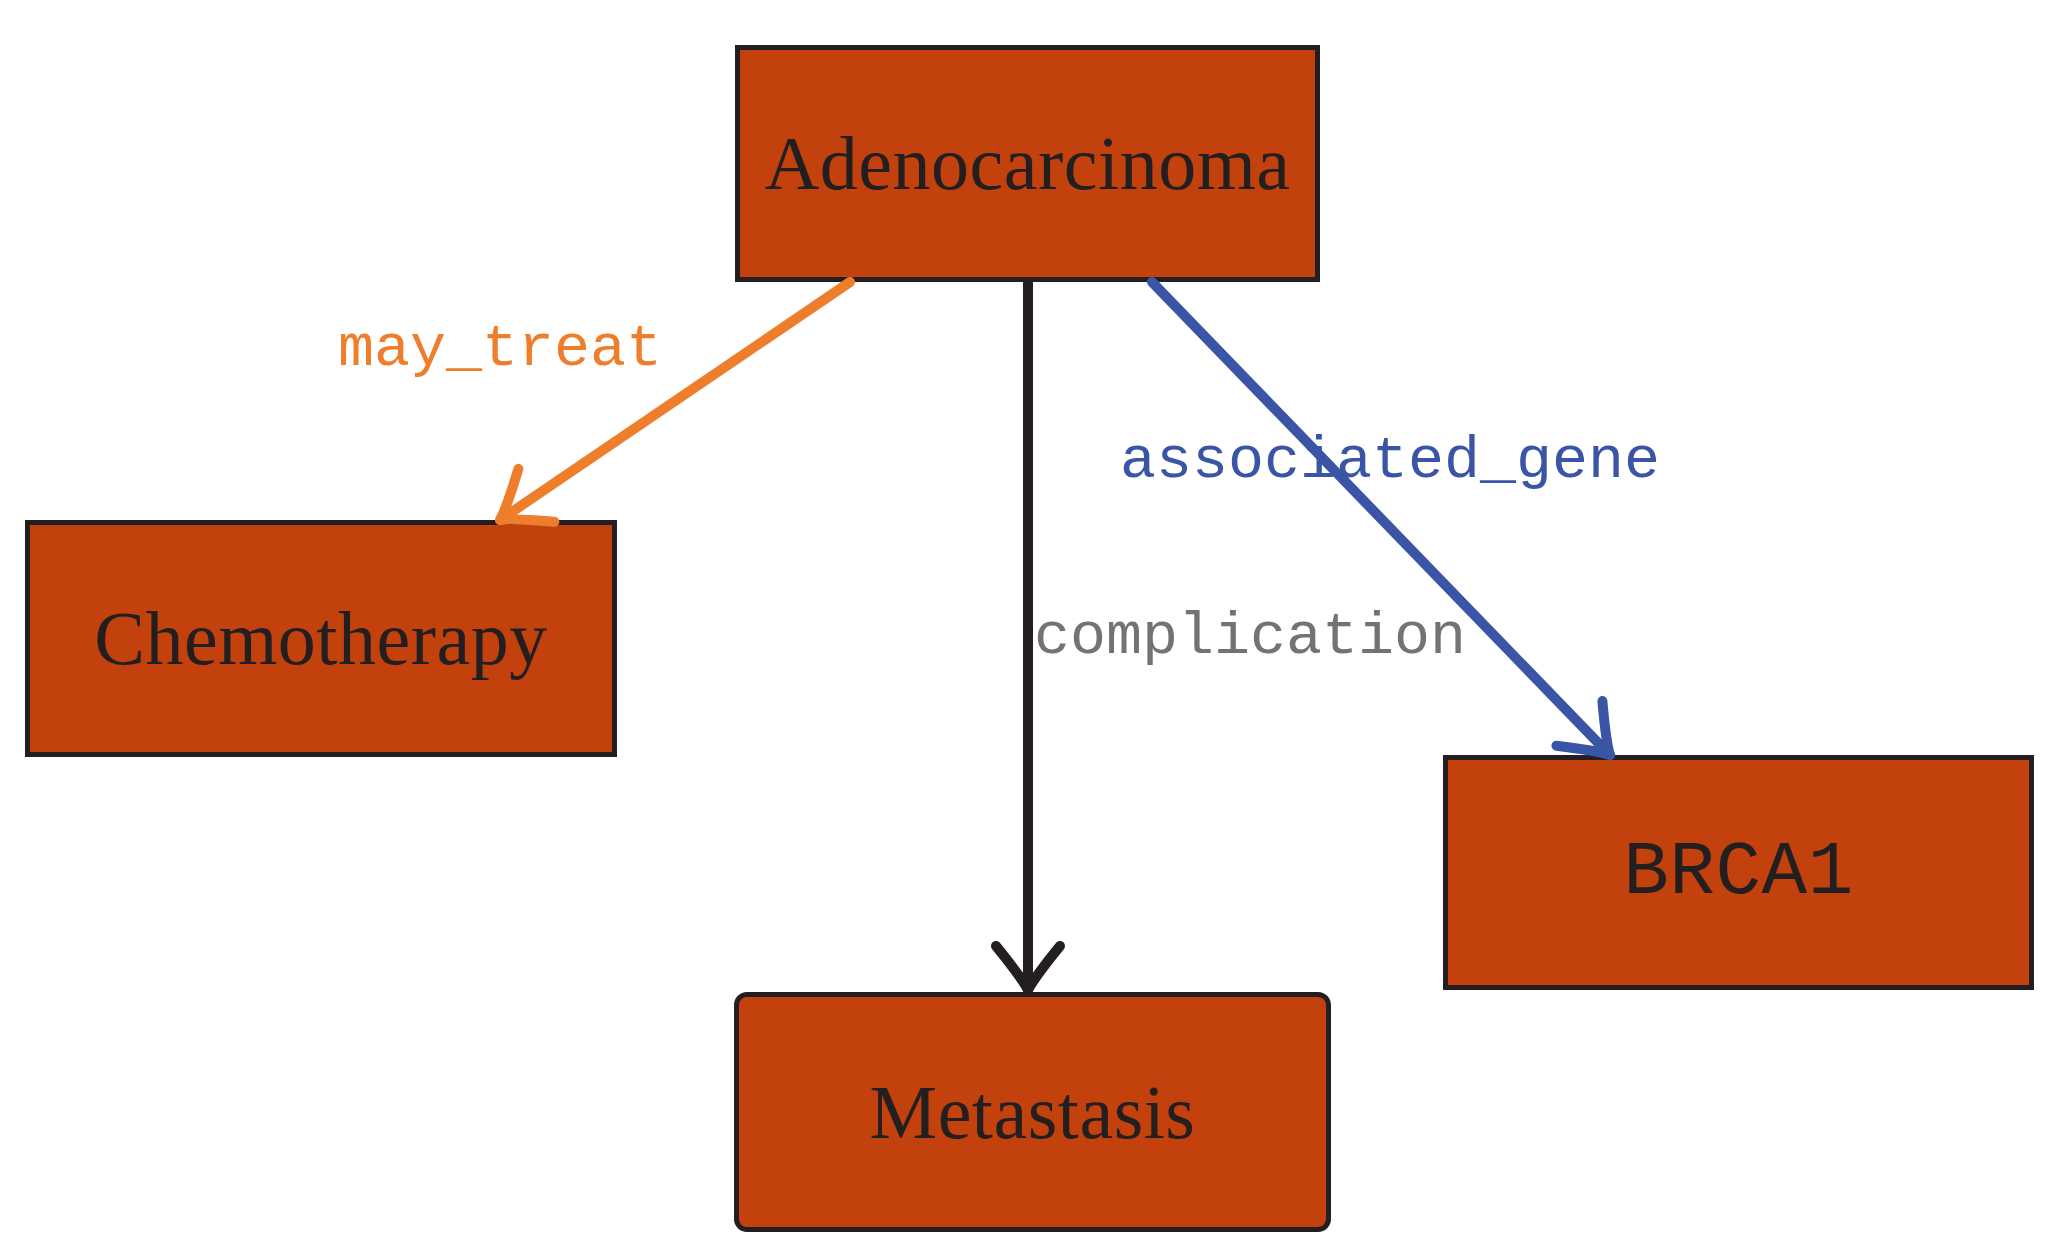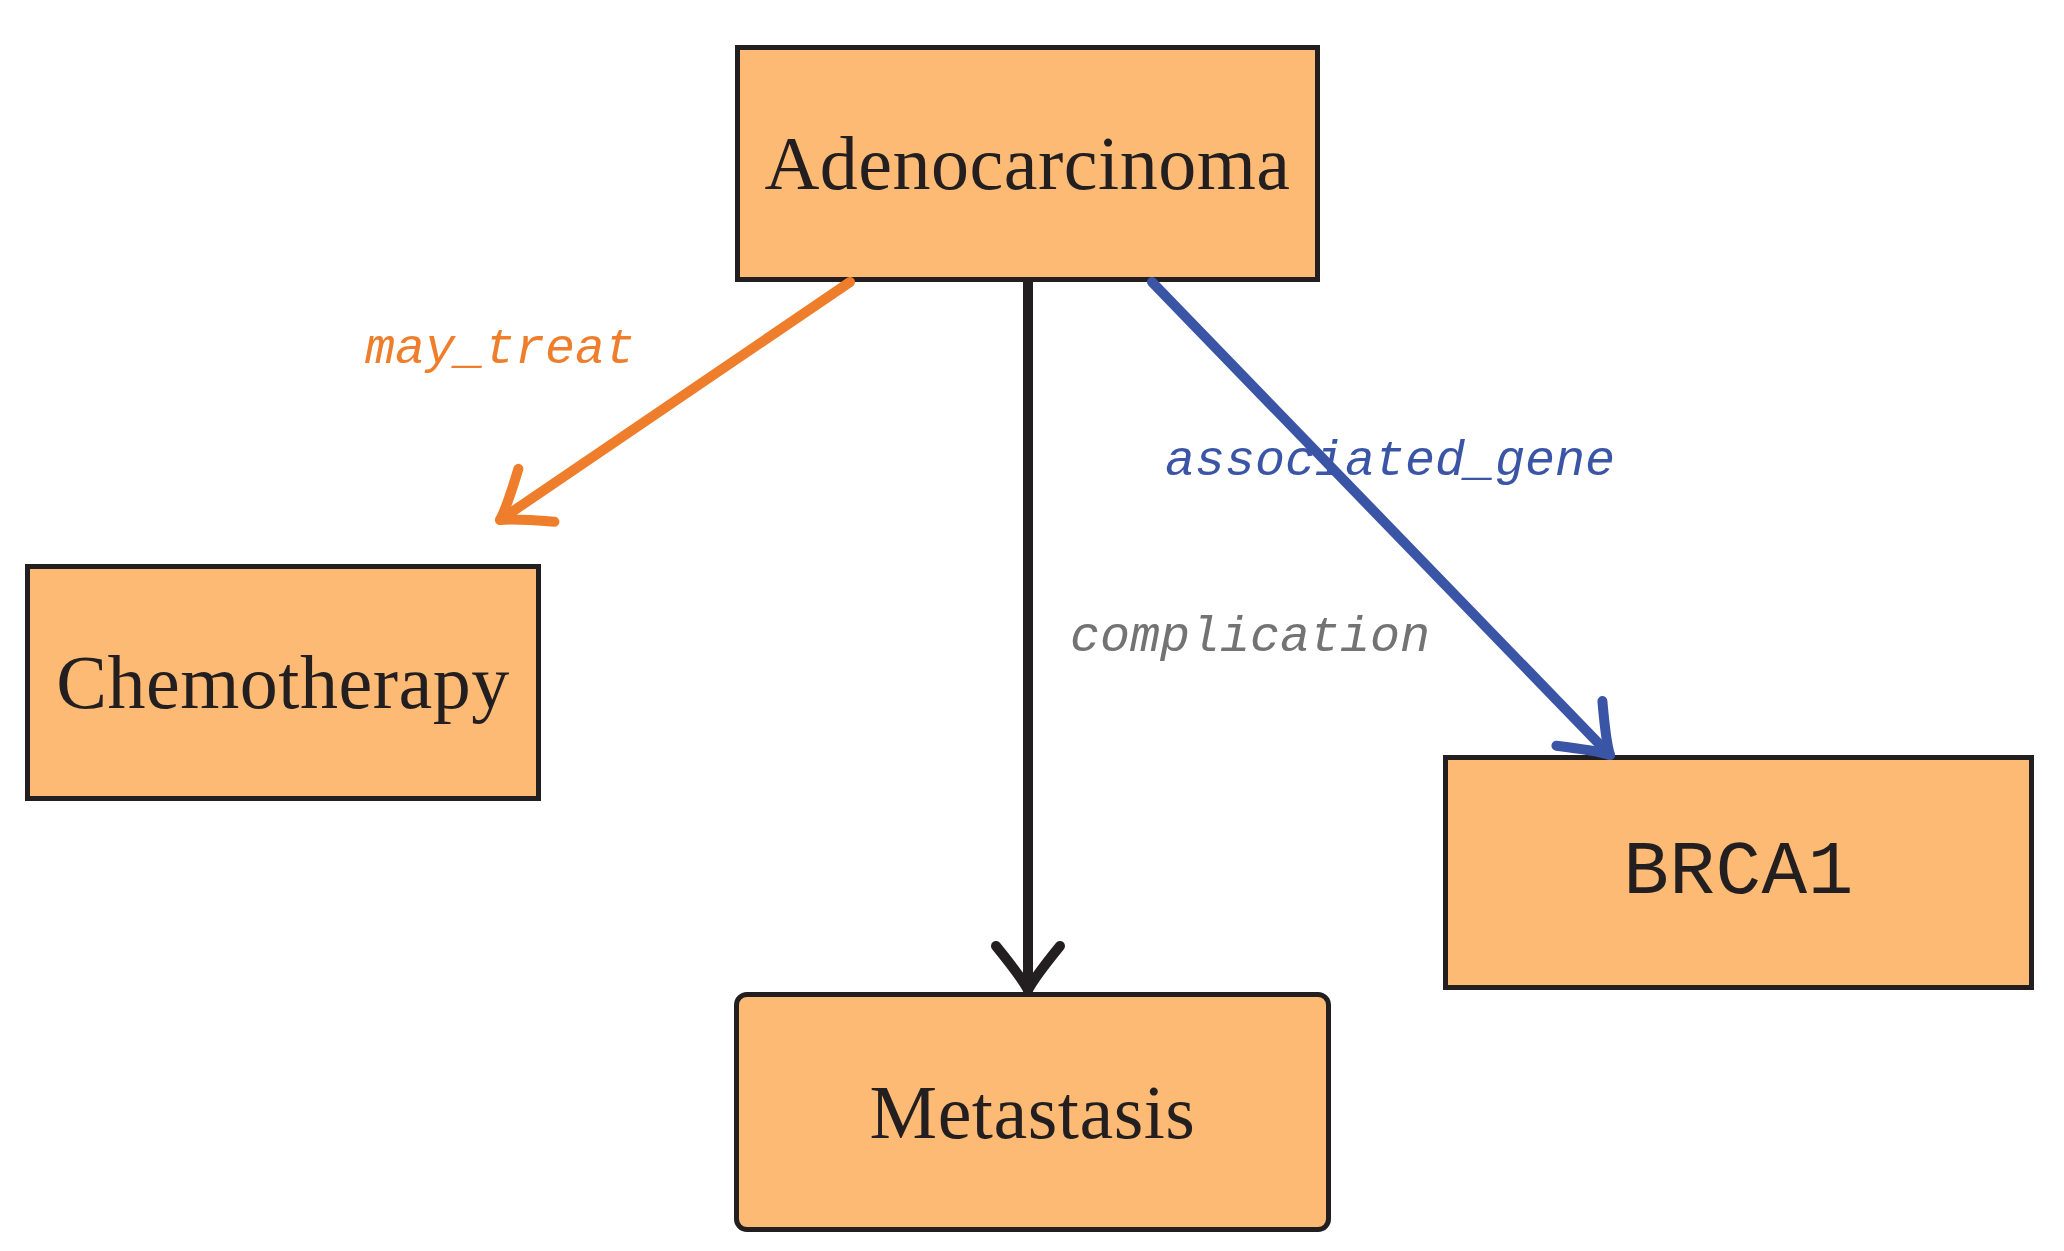--- a/index.html
+++ b/index.html
@@ -11,43 +11,42 @@
     height: 1251px;
     position: relative;
     background: #ffffff;
     overflow: hidden;
     font-family: "Liberation Serif", serif;
   }
   .node {
     position: absolute;
     box-sizing: border-box;
     border: 5px solid #231f20;
-    background: #fdba74;
+    background: #c2410c;
     display: flex;
     align-items: center;
     justify-content: center;
   }
   .node-label {
     font-size: 76px;
     color: #231f20;
     white-space: nowrap;
     letter-spacing: 0.5px;
   }
   #node-adenocarcinoma { left: 735px; top: 45px;  width: 585px; height: 237px; }
-  #node-chemotherapy   { left: 25px;  top: 520px; width: 516px; height: 237px; margin-top: 44px; }
+  #node-chemotherapy   { left: 25px;  top: 520px; width: 592px; height: 237px; }
   #node-metastasis     { left: 734px; top: 992px; width: 597px; height: 240px; }
   #node-brca1          { left: 1443px; top: 755px; width: 591px; height: 235px; font-family: Liberation Mono, monospace; }
 
   .edge-label {
     position: absolute;
     transform: translate(-50%, -50%);
     font-family: "Liberation Mono", monospace;
-    font-size: 50px;
+    font-size: 60px;
     white-space: nowrap;
-    font-style: italic;
   }
   #edge-label-may-treat       { left: 500px;  top: 349px; }
   #edge-label-complication    { left: 1250px; top: 637px; }
   #edge-label-associated-gene { left: 1390px; top: 461px; }
 
   svg.edges {
     position: absolute;
     left: 0;
     top: 0;
     pointer-events: none;

